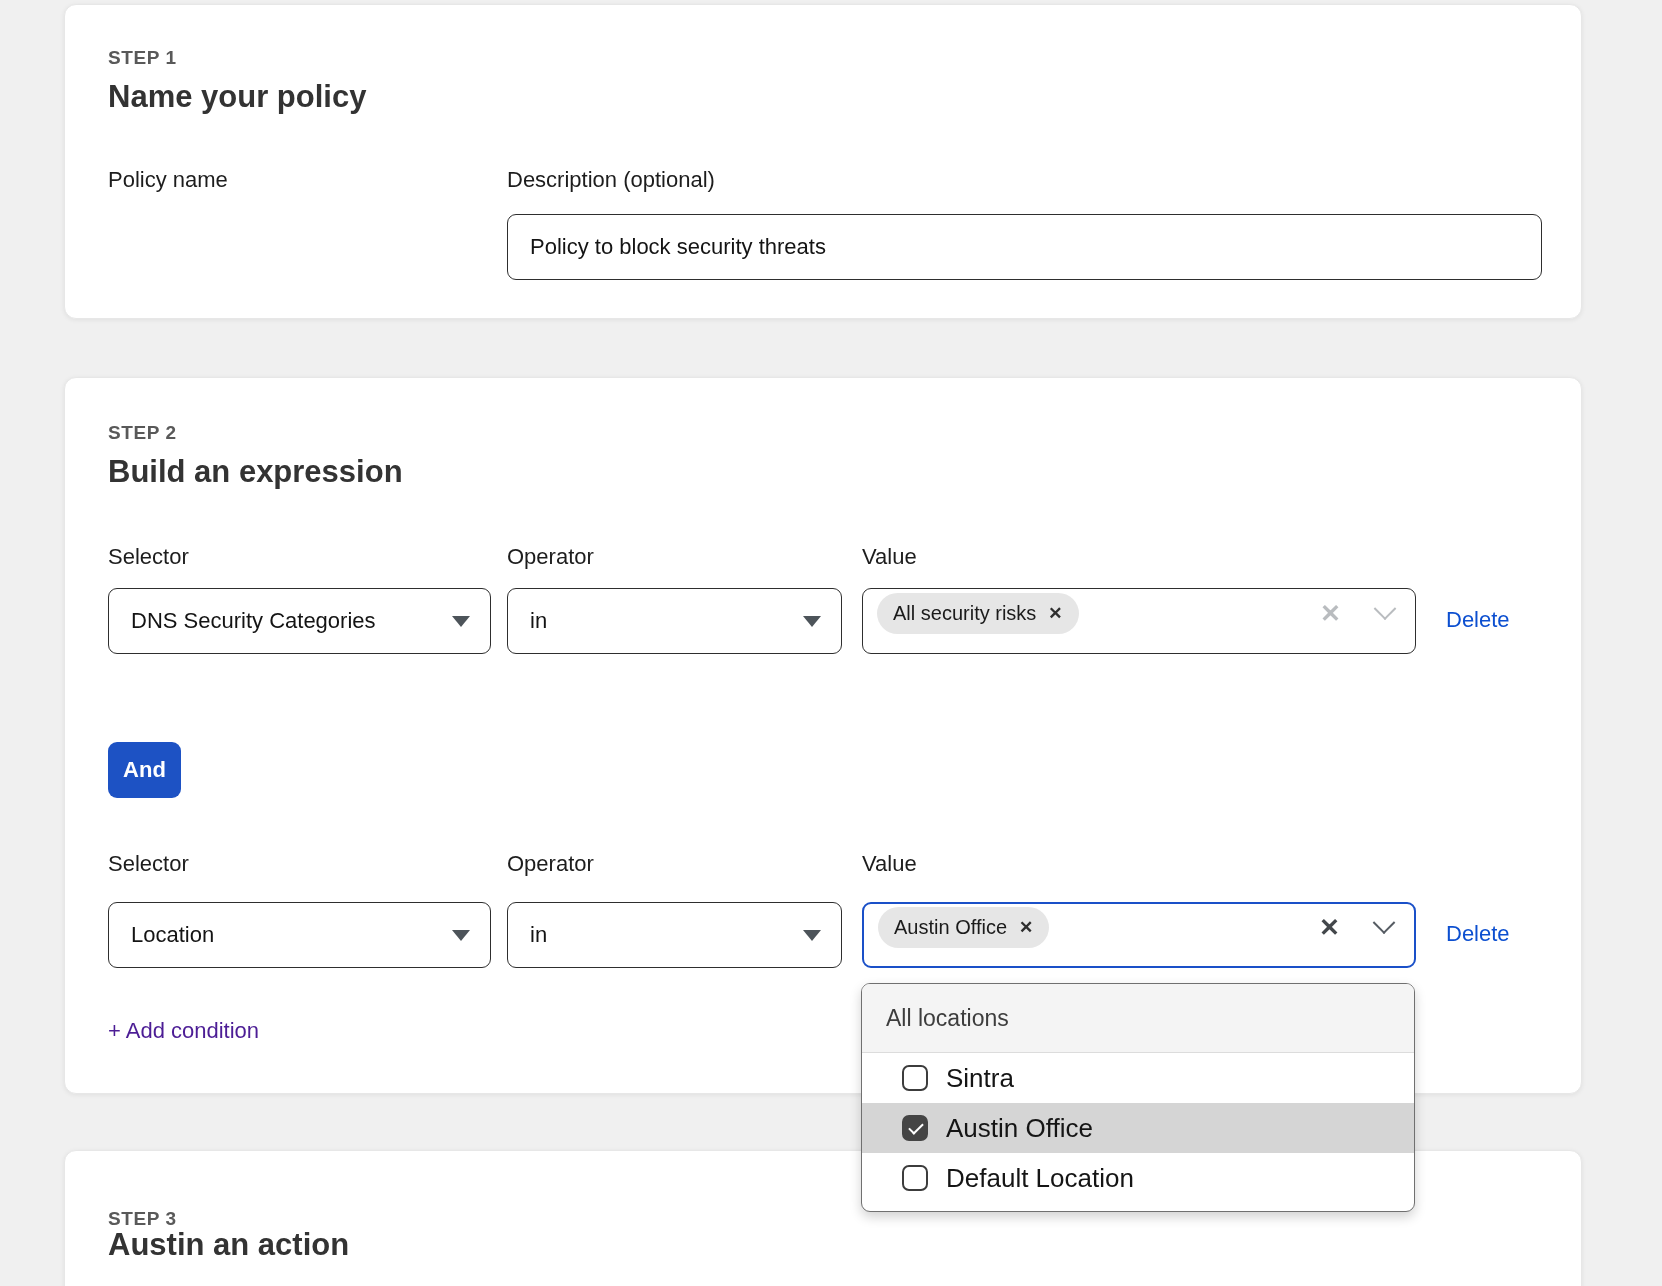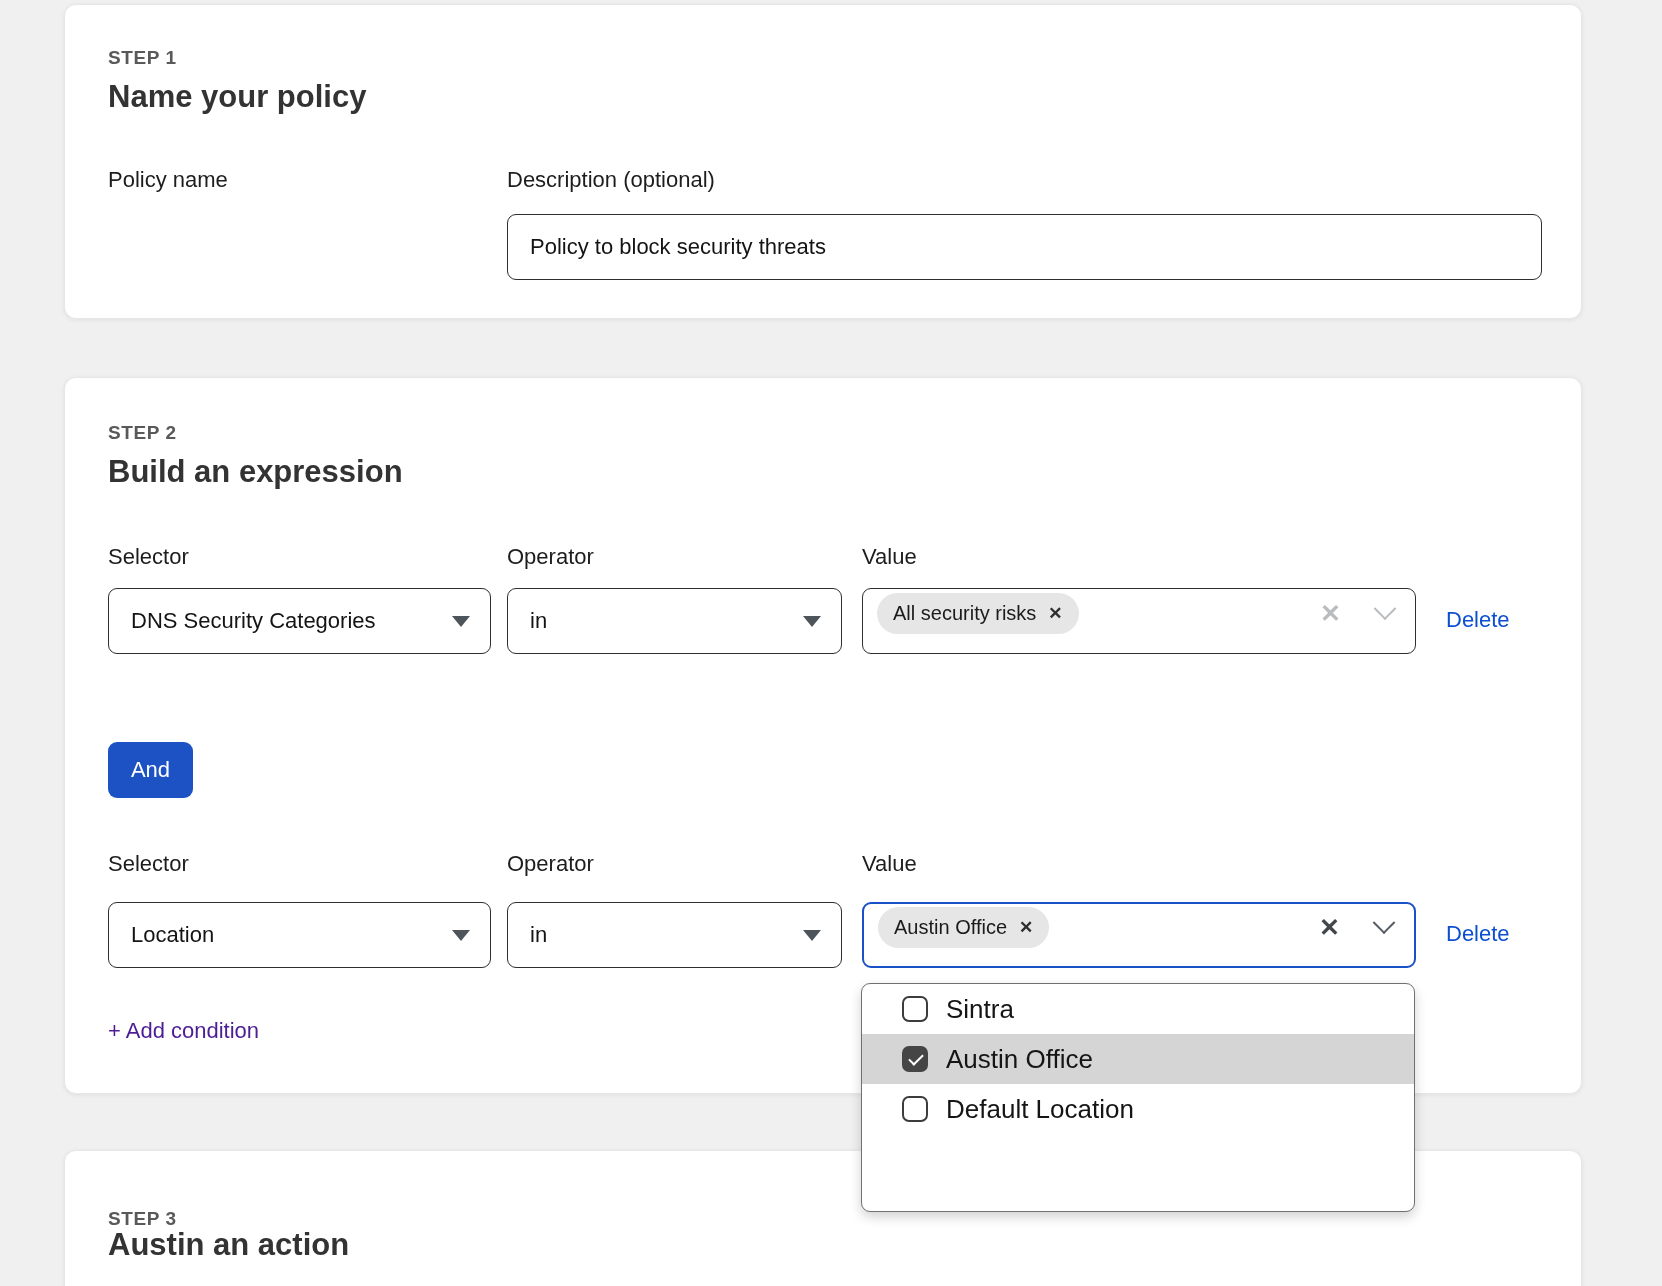--- a/index.html
+++ b/index.html
@@ -65,24 +65,24 @@
   .chev { width:14px; height:14px; border-right:2.5px solid; border-bottom:2.5px solid;
           transform:rotate(45deg) translate(-3px,-3px); margin:0 4px 0 36px; cursor:pointer; }
   .row-1 .clear-x { color:#b9bcbf; } .row-1 .chev { border-color:#b9bcbf; }
   .row-2 .clear-x { color:#43474b; } .row-2 .chev { border-color:#565c63; }
 
   .delete-link { position:absolute; left:1381px; font-size:22px; color:#0c4fd0;
                  cursor:pointer; }
   .row-1 .delete-link { top:229px; }
   .row-2 .delete-link { top:543px; }
 
-  .and-button { position:absolute; left:43px; top:364px; width:85px; height:56px;
+  .and-button { position:absolute; left:43px; top:364px; width:73px; height:56px;
                 background:#1d52c4; color:#ffffff; font-size:22px; border:none;
                 border-radius:9px; display:flex; align-items:center; justify-content:center;
-                cursor:pointer; font-family:"Liberation Sans", sans-serif; }
+                cursor:pointer; font-family:"Liberation Sans", sans-serif;font-weight:bold; }
   .add-condition { position:absolute; left:43px; top:640px; font-size:22px;
                    color:#4c1d95; cursor:pointer; }
 
   
   .dropdown { position:absolute; left:861px; top:983px; width:554px; height:229px;
               background:#ffffff; border:1.5px solid #707070; border-radius:9px;
               box-shadow:0 5px 12px rgba(0,0,0,0.18); z-index:20; box-sizing:border-box;
               overflow:hidden; }
   .dd-header { height:69px; background:#f4f4f4; border-bottom:1px solid #dcdcdc;
                display:flex; align-items:center; padding-left:24px; font-size:23px;
@@ -175,20 +175,21 @@
 
     <span class="add-condition">+ Add condition</span>
   </section>
 
   <section class="card" id="card-step-3">
     <div class="step-label">STEP 3</div>
     <h2 class="card-title">Austin an action</h2>
   </section>
 
   <div class="dropdown">
+    <div class="dd-header">All locations</div>
     <div class="dd-option">
       <span class="checkbox"></span>
       <span>Sintra</span>
     </div>
     <div class="dd-option highlighted">
       <span class="checkbox checked"></span>
       <span>Austin Office</span>
     </div>
     <div class="dd-option">
       <span class="checkbox"></span>

